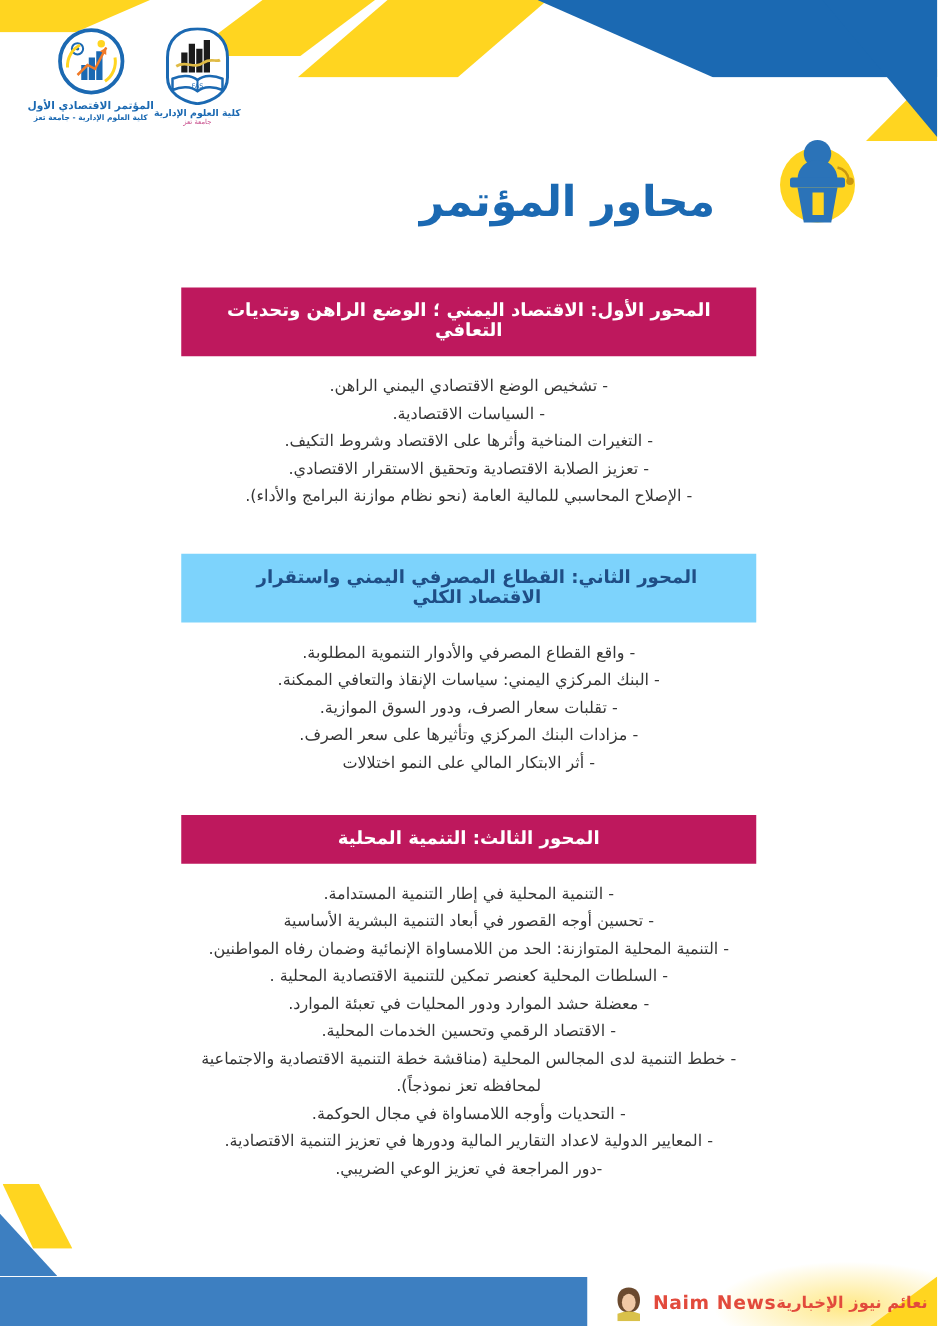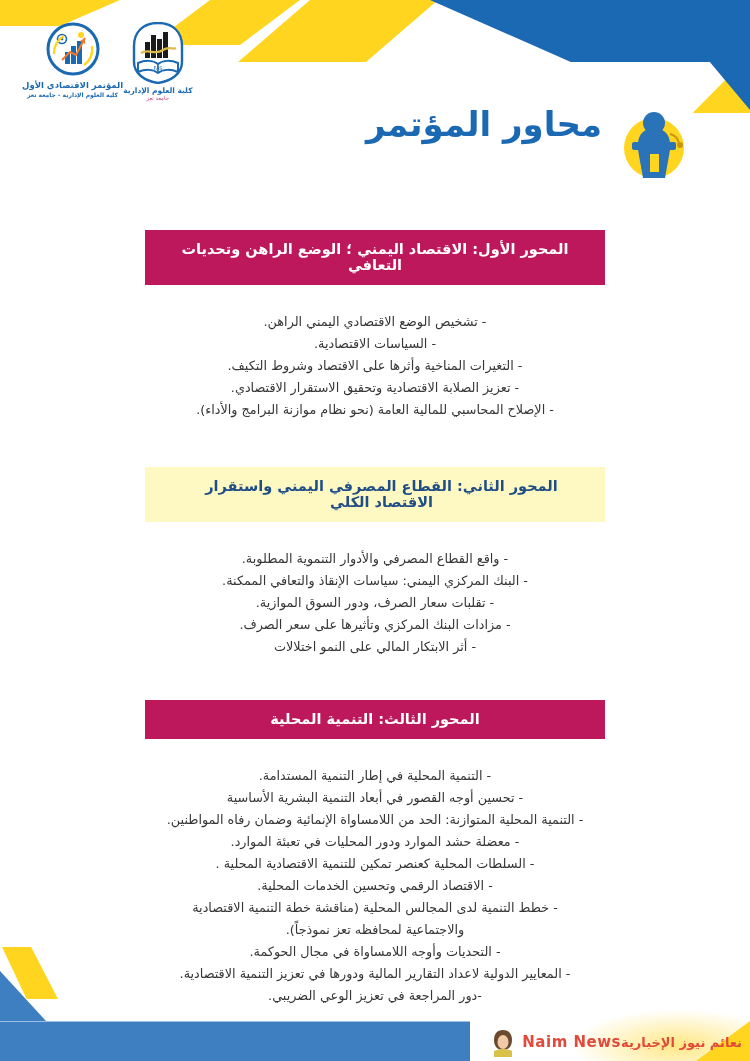--- a/index.html
+++ b/index.html
@@ -177,22 +177,22 @@
     white-space: nowrap;
     margin-top: 1px;
   }
 
   
   .title-row {
     position: absolute;
     top: 104px;
     right: 60px;
     display: flex;
-    align-items: flex-start;
-    gap: 10px;
+    align-items: flex-end;
+    gap: 40px;
     z-index: 5;
   }
   .title-text {
     font-size: 34px;
     font-weight: bold;
     color: #1b69b2;
     letter-spacing: 0px;
     white-space: nowrap;
   }
   .podium-badge {
@@ -216,27 +216,27 @@
     box-sizing: border-box;
     font-size: 14.5px;
     font-weight: bold;
     text-align: center;
   }
   .axis-bar.blue {
     background: #be185d;
     color: #ffffff;
   }
   .axis-bar.yellow {
-    background: #fef9c3;
+    background: #7dd3fc;
     color: #1f4e86;
     padding-left: 33px;
   }
   .axis-list {
     list-style: none;
-    margin: 12px;
+    margin: 0;
     padding: 14px 0 0 0;
     direction: rtl;
   }
   .axis-list li {
     font-size: 12.8px;
     color: #363636;
     line-height: 1.72;
     text-align: center;
     padding: 0 4px;
   }
@@ -388,22 +388,22 @@
       <li>- أثر الابتكار المالي على النمو اختلالات</li>
     </ul>
 
     <div class="sec-gap-sm"></div>
 
     <div class="axis-bar blue">المحور الثالث: التنمية المحلية</div>
     <ul class="axis-list">
       <li>- التنمية المحلية في إطار التنمية المستدامة.</li>
       <li>- تحسين أوجه القصور في أبعاد التنمية البشرية الأساسية</li>
       <li>- التنمية المحلية المتوازنة: الحد من اللامساواة الإنمائية وضمان رفاه المواطنين.</li>
+      <li>- السلطات المحلية كعنصر تمكين للتنمية الاقتصادية المحلية .</li>
       <li>- معضلة حشد الموارد ودور المحليات في تعبئة الموارد.</li>
-      <li>- السلطات المحلية كعنصر تمكين للتنمية الاقتصادية المحلية .</li>
       <li>- الاقتصاد الرقمي وتحسين الخدمات المحلية.</li>
       <li>- خطط التنمية لدى المجالس المحلية (مناقشة خطة التنمية الاقتصادية والاجتماعية لمحافظه تعز نموذجاً).</li>
       <li>- التحديات وأوجه اللامساواة في مجال الحوكمة.</li>
       <li>- المعايير الدولية لاعداد التقارير المالية ودورها في تعزيز التنمية الاقتصادية.</li>
       <li>-دور المراجعة في تعزيز الوعي الضريبي.</li>
     </ul>
 
   </div>
 
   <div class="deco-bot-yellow"></div>

